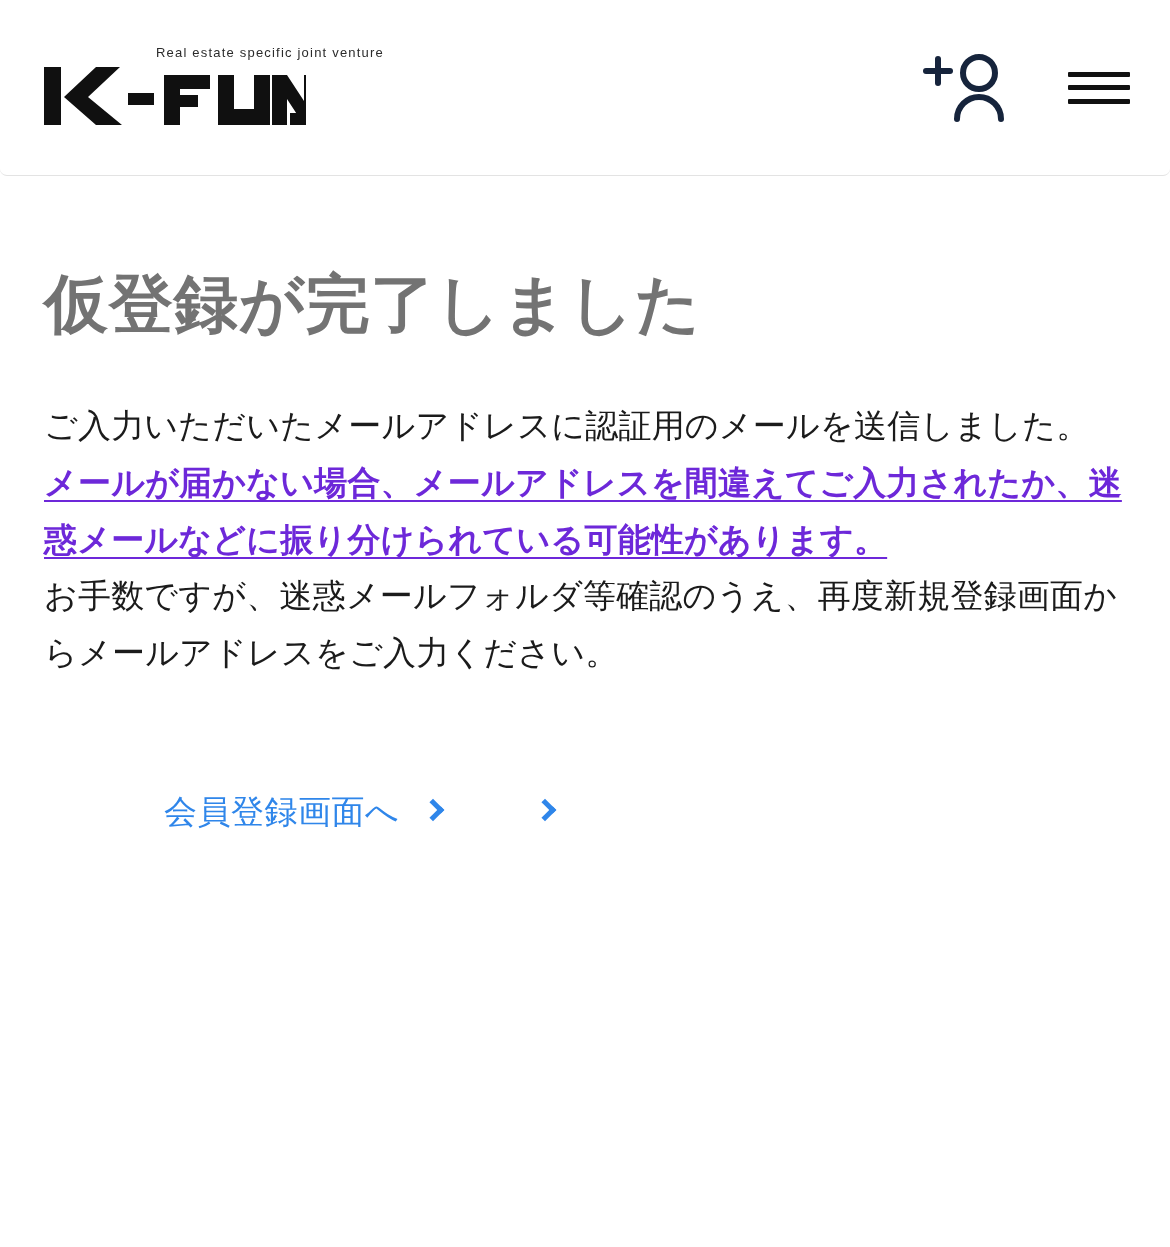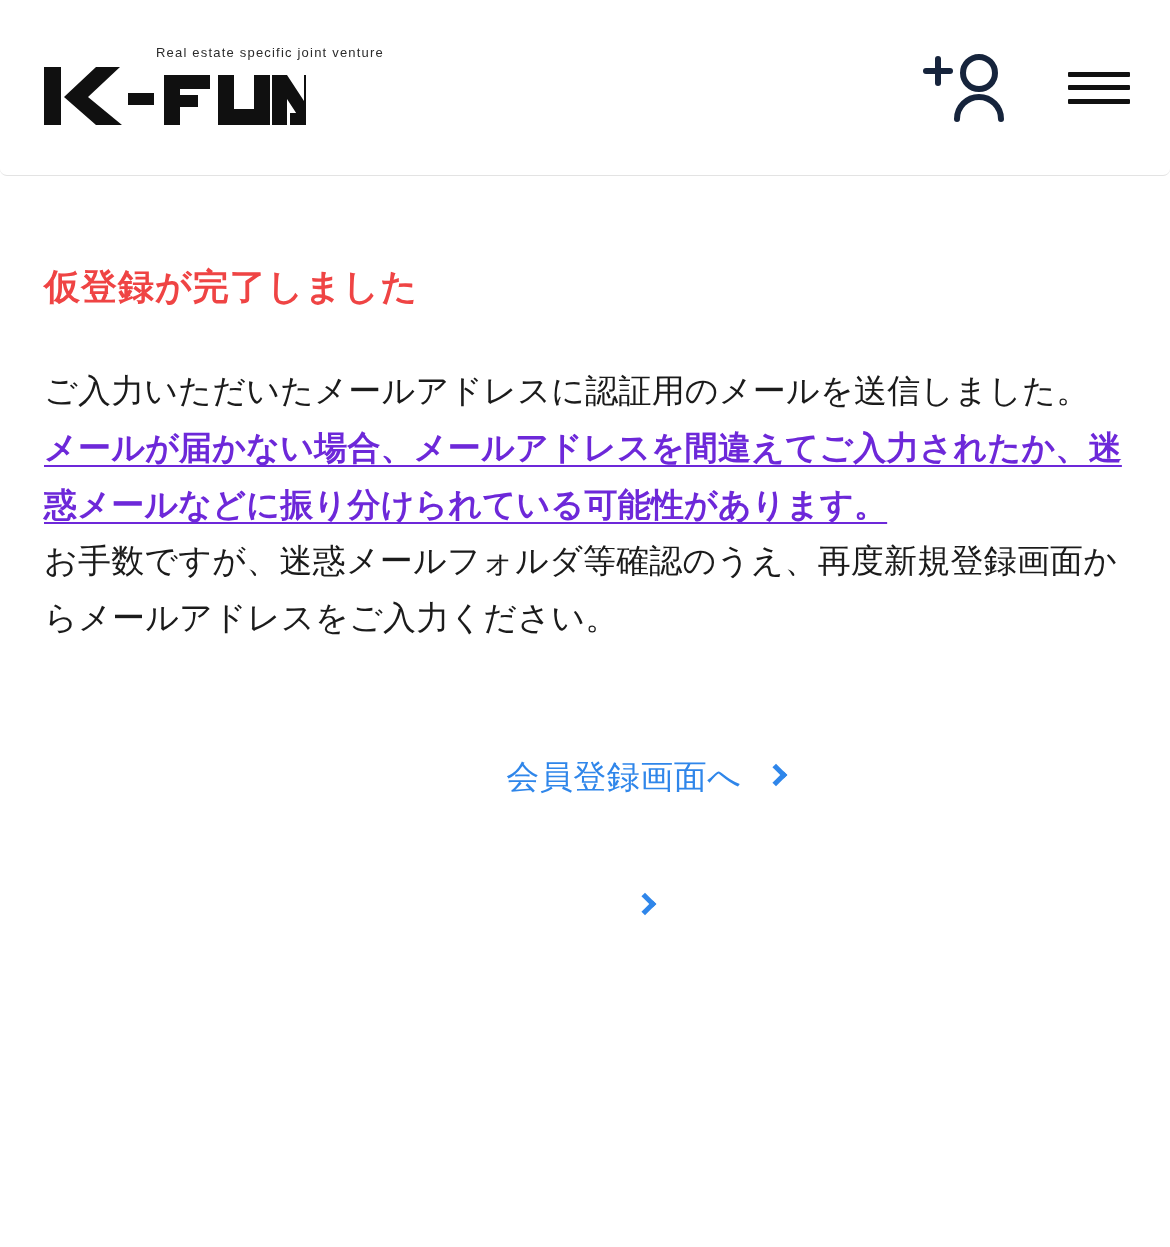--- a/index.html
+++ b/index.html
@@ -78,25 +78,25 @@
     width: 100%;
     background: #111111;
     border-radius: 1px;
   }
 
   
   main {
     padding: 0 44px;
   }
   .page-title {
-    font-size: 36px;
+    font-size: 64px;
     font-weight: 700;
     letter-spacing: 1px;
     margin: 88px 0 54px 0;
-    color: #ef4444;
+    color: #737373;
     line-height: 1.25;
   }
   .body-copy {
     font-size: 33px;
     line-height: 1.72;
     color: #1b1b1b;
     font-weight: 400;
     letter-spacing: 0.2px;
   }
   .body-copy p {
@@ -110,21 +110,20 @@
     display: block;
     color: #6d28d9;
   }
 
   
   .link-row {
     display: flex;
     align-items: center;
     gap: 96px;
     margin: 108px 0 0 120px;
-    flex-direction: column;
   }
   .nav-link {
     display: inline-flex;
     align-items: center;
     gap: 26px;
     color: #2f86ea;
     font-size: 33px;
     text-decoration: none;
     letter-spacing: 0.5px;
     cursor: pointer;

